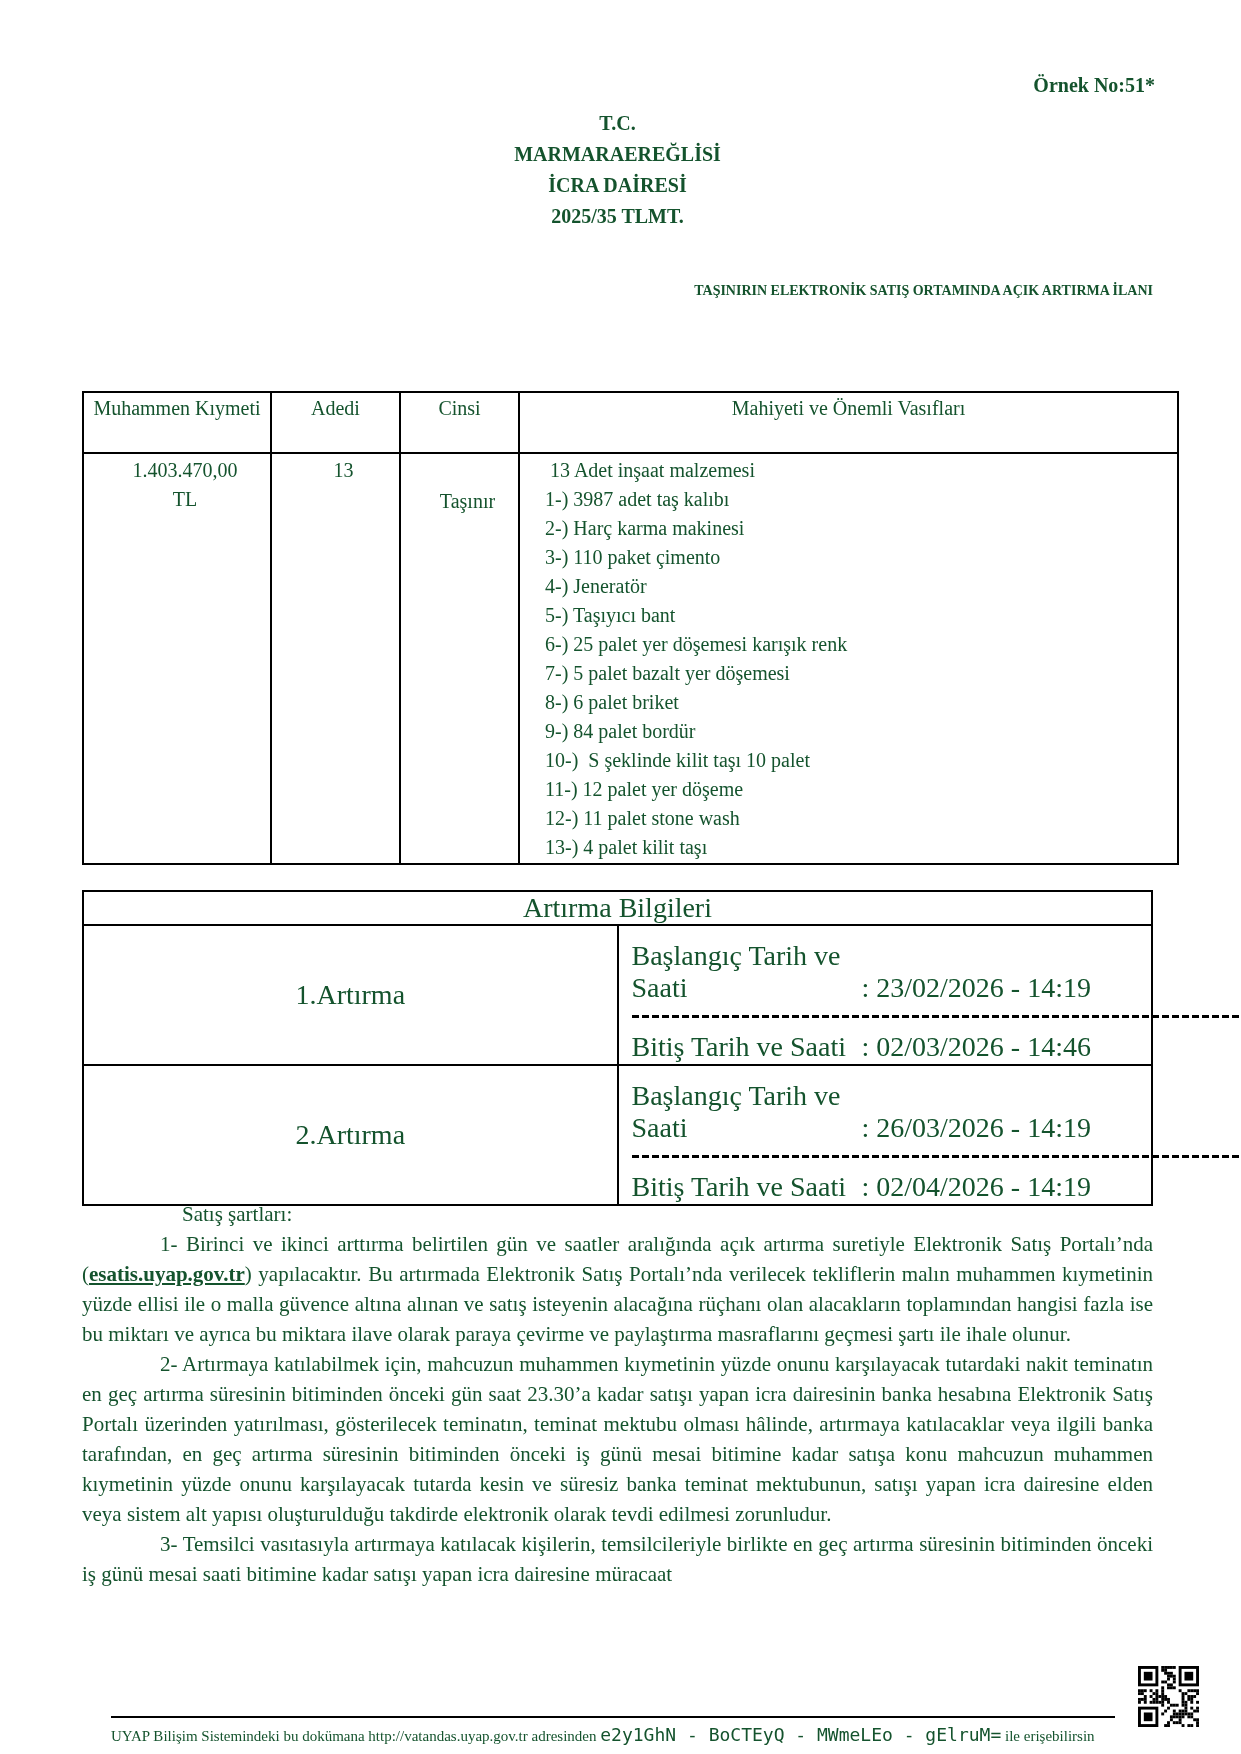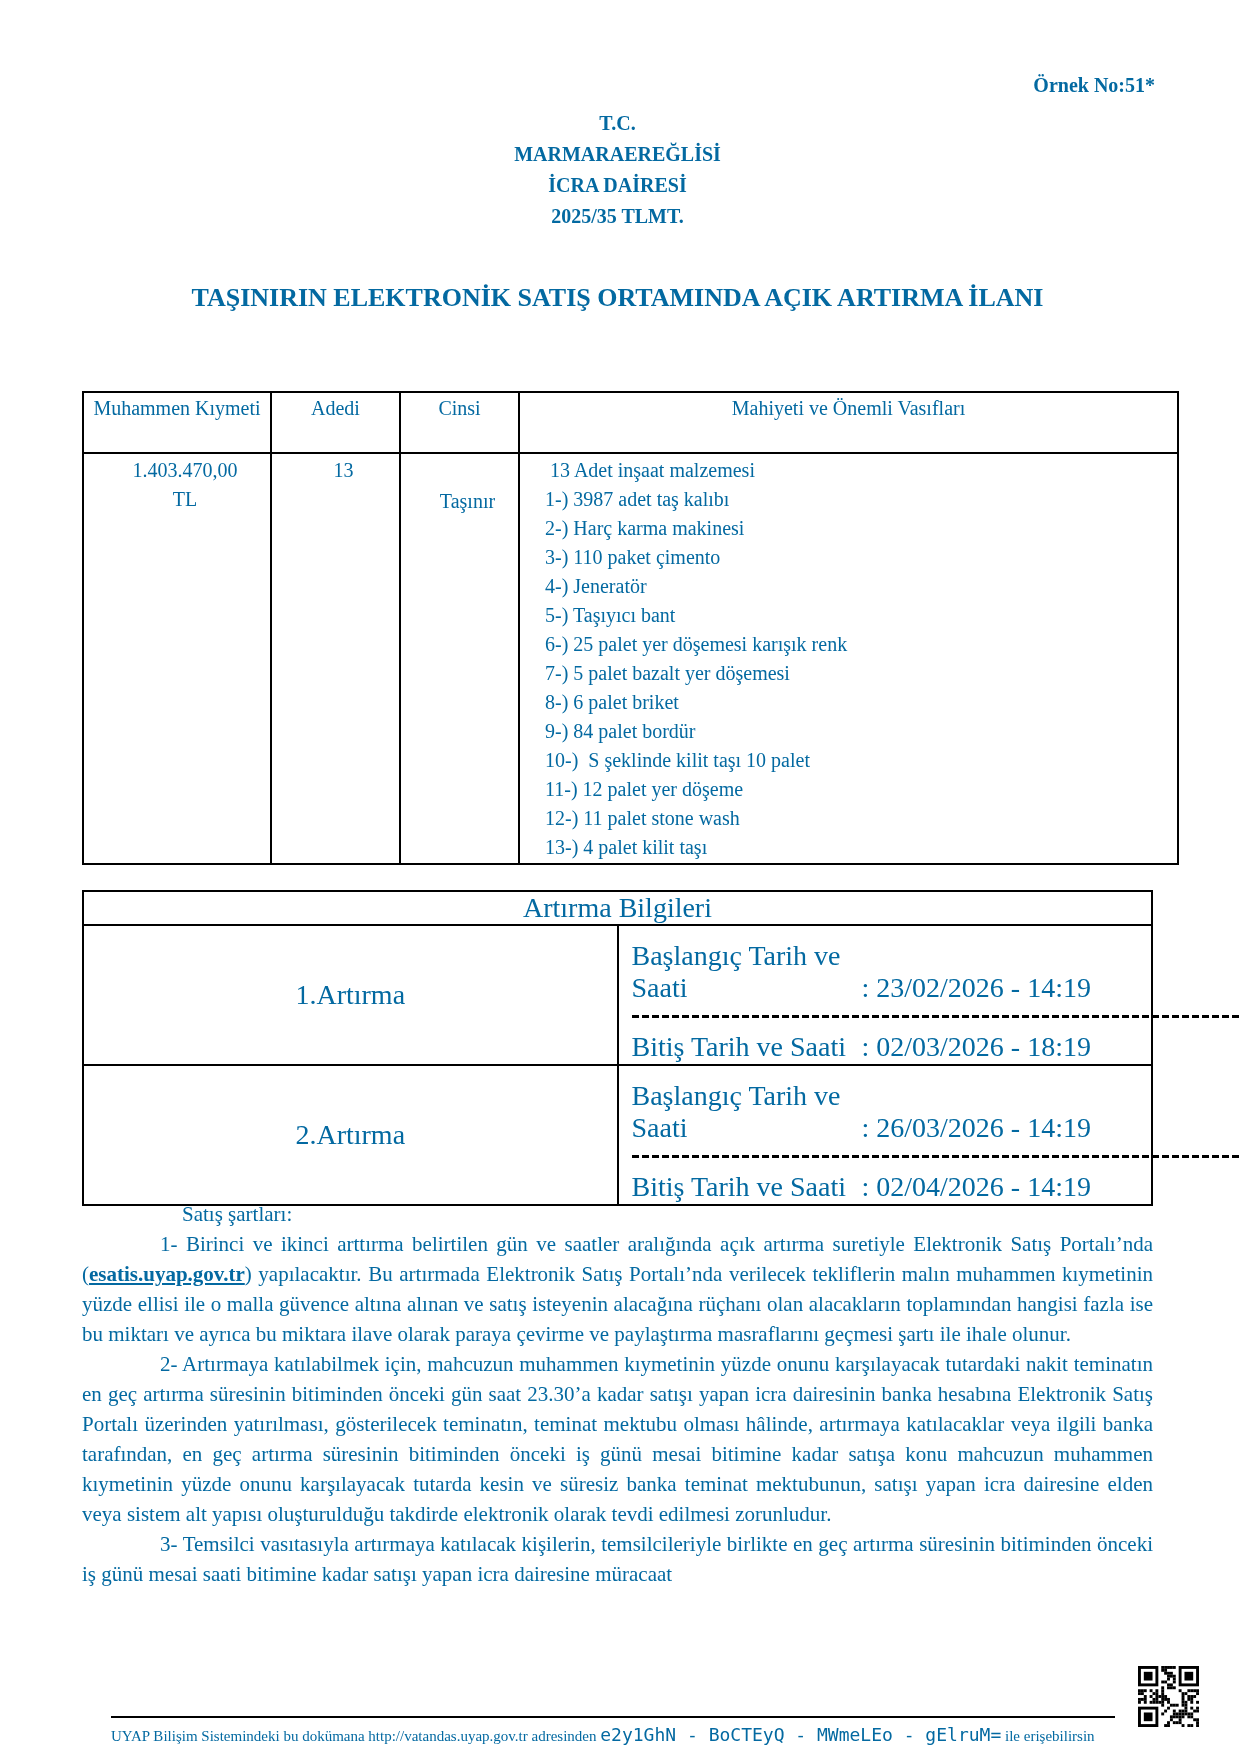--- a/index.html
+++ b/index.html
@@ -1,28 +1,28 @@
 <!DOCTYPE html>
 <html><head>
 <meta charset="utf-8">
 <style>
   html,body{margin:0;padding:0;background:#e8e8e8;}
   .page{
     position:relative;
     width:1241px;height:1754px;
-    background:#ffffff;color:#0369a1;
+    background:#ffffff;color:#14532d;
     font-family:"Liberation Serif","DejaVu Serif",serif;
     overflow:hidden;
     margin:0 auto;
   }
   .ornek{position:absolute;top:74px;right:86px;font-size:20px;font-weight:bold;}
   .court{position:absolute;top:108px;left:82px;width:1071px;text-align:center;
          font-size:20px;font-weight:bold;line-height:31px;}
-  .doctitle{position:absolute;top:283px;left:82px;width:1071px;text-align:center;
-         font-size:26px;font-weight:bold;}
+  .doctitle{position:absolute;top:283px;left:82px;width:1071px;text-align:right;
+         font-size:14px;font-weight:bold;}
   .intro{position:absolute;top:334px;left:82px;width:1071px;font-size:20px;text-indent:95px;}
 
   table{border-collapse:collapse;table-layout:fixed;}
   td,th{border:2px solid #000;margin:16px;}
 
   .goods{position:absolute;top:391px;left:82px;width:1071px;font-size:20px;}
   .goods th{vertical-align:top;padding:2px 2px 0 2px;font-weight:normal;text-align:center;line-height:26px;}
   .goods .gc1{width:182px;}
   .goods .gc2{width:123px;}
   .goods .gc3{width:113px;}
@@ -125,21 +125,21 @@
       <th colspan="2">Artırma Bilgileri</th>
     </tr>
     <tr class="arow">
       <td class="alabel">1.Artırma</td>
       <td class="aval">
         <div class="aline">
           <span class="alab">Başlangıç Tarih ve Saati</span><span>: 23/02/2026 - 14:19</span>
         </div>
         <div class="adash"></div>
         <div class="aline">
-          <span class="alab">Bitiş Tarih ve Saati</span><span>: 02/03/2026 - 18:19</span>
+          <span class="alab">Bitiş Tarih ve Saati</span><span>: 02/03/2026 - 14:46</span>
         </div>
       </td>
     </tr>
     <tr class="arow">
       <td class="alabel">2.Artırma</td>
       <td class="aval">
         <div class="aline">
           <span class="alab">Başlangıç Tarih ve Saati</span><span>: 26/03/2026 - 14:19</span>
         </div>
         <div class="adash"></div>

